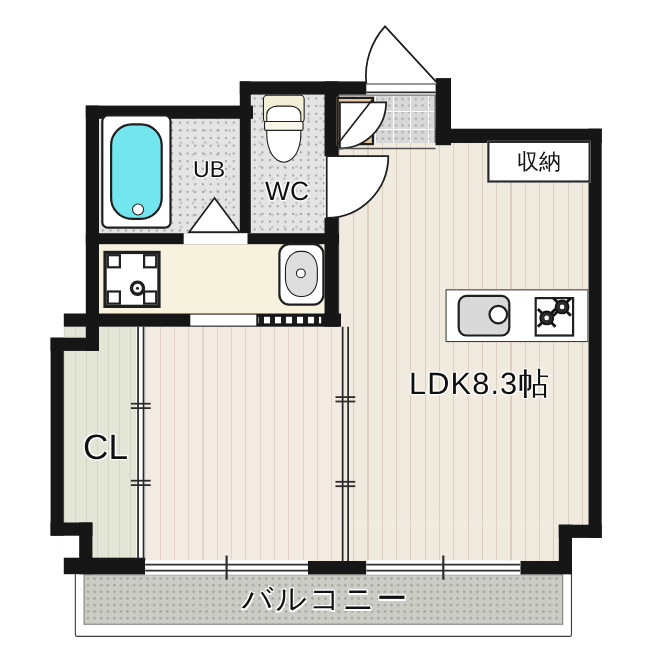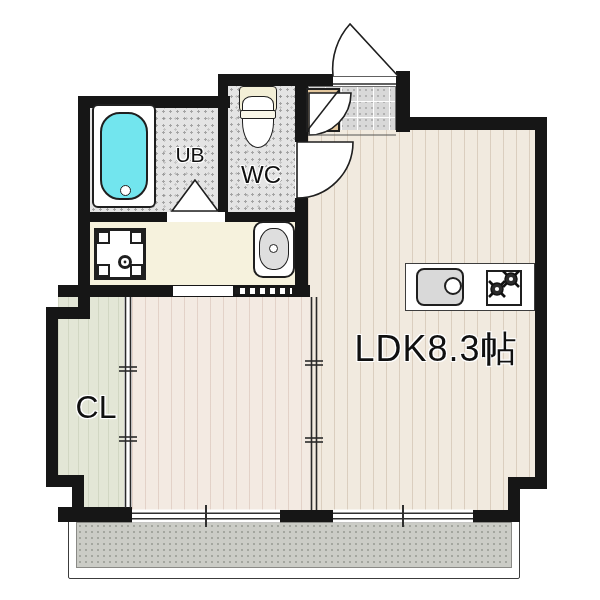--- a/index.html
+++ b/index.html
@@ -25,21 +25,21 @@
         background-size:auto,auto,6px 6px;border:1px solid #6e6e6e;}
   .cream{background:var(--washroom-floor,#f6f2dd);}
   .clfloor{background-color:var(--closet-floor,#e3e6d6);
         background-image:repeating-linear-gradient(90deg,rgba(130,145,110,.18) 0px,rgba(130,145,110,.18) 1px,transparent 1px,transparent 10px);}
   .balc{background-color:var(--balcony-floor,#cbccc6);
         background-image:radial-gradient(rgba(90,95,85,.35) 1px,transparent 1.3px);
         background-size:6px 6px;border:1px solid #8a8a86;}
 
   .label{position:absolute;color:#101010;white-space:nowrap;transform:translate(-50%,-50%);
          text-shadow:-1px -1px 0 #fff,1px -1px 0 #fff,-1px 1px 0 #fff,1px 1px 0 #fff,0 0 3px #fff;}
-  .lab-lg{font-size:36px;letter-spacing:1px;}
+  .lab-lg{font-size:28px;letter-spacing:1px;}
   .lab-md{font-size:24px;}
   .lab-sm{font-size:21px;}
 
   .fix{position:absolute;box-sizing:border-box;background:#fff;border:2px solid #1f1f1f;}
   .storbox{position:absolute;box-sizing:border-box;background:#fff;border:2px solid #2b2b2b;
            display:flex;align-items:center;justify-content:center;font-size:20px;color:#111;}
   svg.lines{position:absolute;left:0;top:0;pointer-events:none;}
 </style>
 </head>
 <body>
@@ -99,20 +99,23 @@
   <div class="fix" style="left:259px;top:228px;width:30px;height:42px;border-width:1.5px;background:#dedede;border-radius:45% 45% 45% 45% / 40% 40% 40% 40%;"></div>
   <div class="fix" style="left:269px;top:244px;width:9px;height:9px;border-width:1.5px;border-radius:50%;"></div>
 
   <div class="fix" style="left:306px;top:88px;width:34px;height:44px;background:var(--shoe-cabinet,#e3c79e);"></div>
 
   <div class="fix" style="left:405px;top:263px;width:130px;height:48px;border-width:1.5px;border-color:#3d3d3d;"></div>
   <div class="fix" style="left:416px;top:268px;width:48px;height:38px;border-radius:8px;background:#d9d9d9;"></div>
   <div class="fix" style="left:444px;top:277px;width:18px;height:18px;border-radius:50%;"></div>
   <div class="fix" style="left:486px;top:270px;width:36px;height:36px;"></div>
 
+  <div class="storbox" style="left:443px;top:128px;width:94px;height:38px;">
+    <span>収納</span>
+  </div>
 
   <svg class="lines" width="600" height="600" viewBox="0 0 600 600">
 
     <g>
       <line x1="333" y1="76" x2="396" y2="76" stroke="#2b2b2b" stroke-width="1.6"></line>
       <line x1="333" y1="84" x2="396" y2="84" stroke="#2b2b2b" stroke-width="1.6"></line>
       <path d="M398,76 L350,24 A67,67 0 0 0 333,76" fill="#ffffff" stroke="#1f1f1f" stroke-width="1.6"></path>
     </g>
 
     <path d="M309,93 L351,93 A42,42 0 0 1 309,135 Z" fill="#ffffff" stroke="#1f1f1f" stroke-width="1.6"></path>
@@ -175,14 +178,15 @@
       <circle cx="497" cy="289" r="2.1" fill="#fff"></circle>
       <circle cx="511" cy="279" r="6" fill="#2b2b2b" stroke="#111" stroke-width="1.5"></circle>
       <circle cx="511" cy="279" r="2.1" fill="#fff"></circle>
     </g>
   </svg>
 
   <div class="label lab-sm" style="left:190px;top:155px;">UB</div>
   <div class="label lab-sm" style="left:261px;top:175px;font-size:24px;">WC</div>
   <div class="label lab-lg" style="left:436px;top:349px;">LDK8.3帖</div>
   <div class="label lab-md" style="left:96px;top:407px;font-size:32px;">CL</div>
+  <div class="label lab-lg" style="left:296px;top:545px;letter-spacing:2px;">バルコニー</div>
 
 </div>
 
 </body></html>

